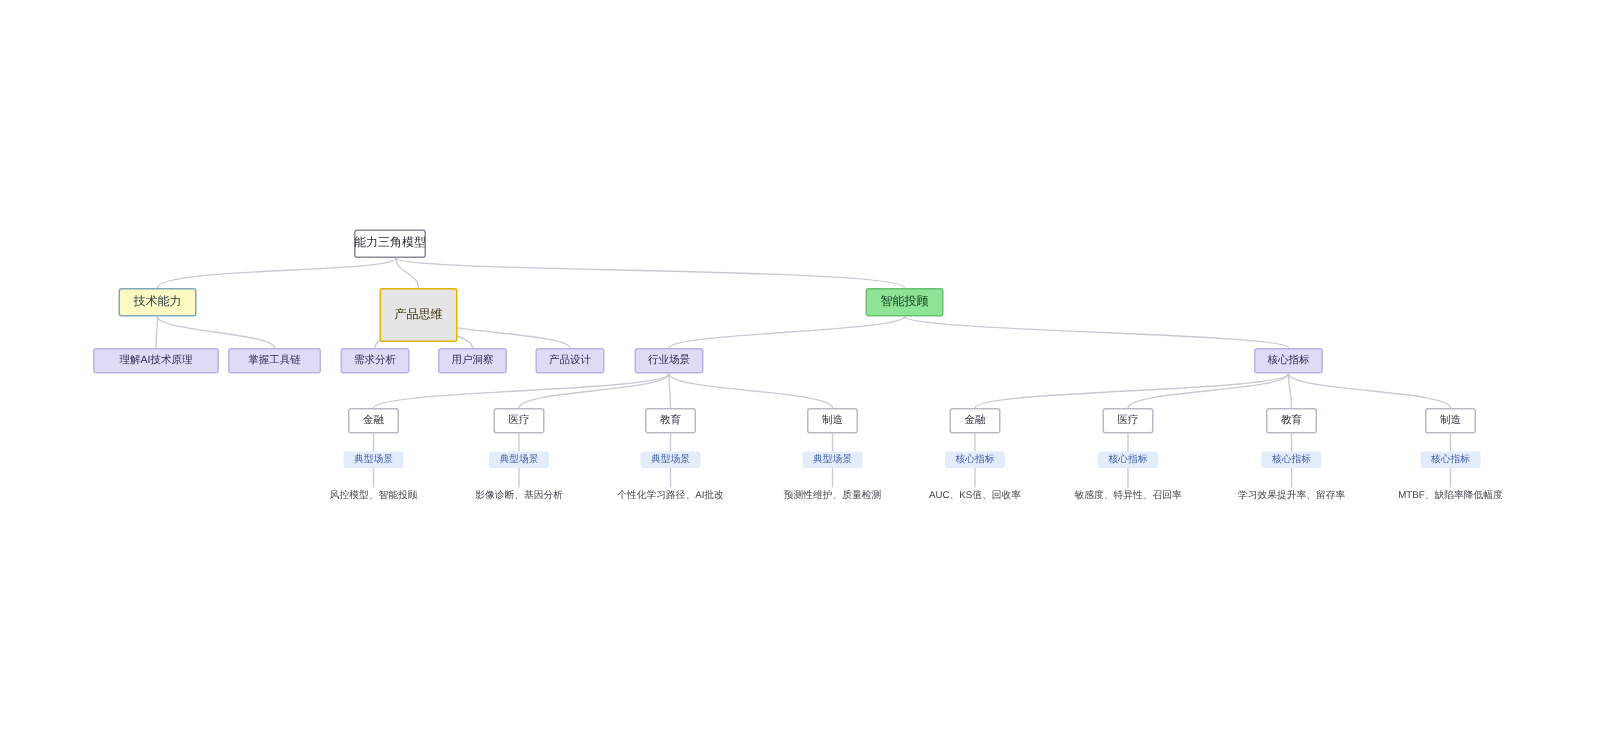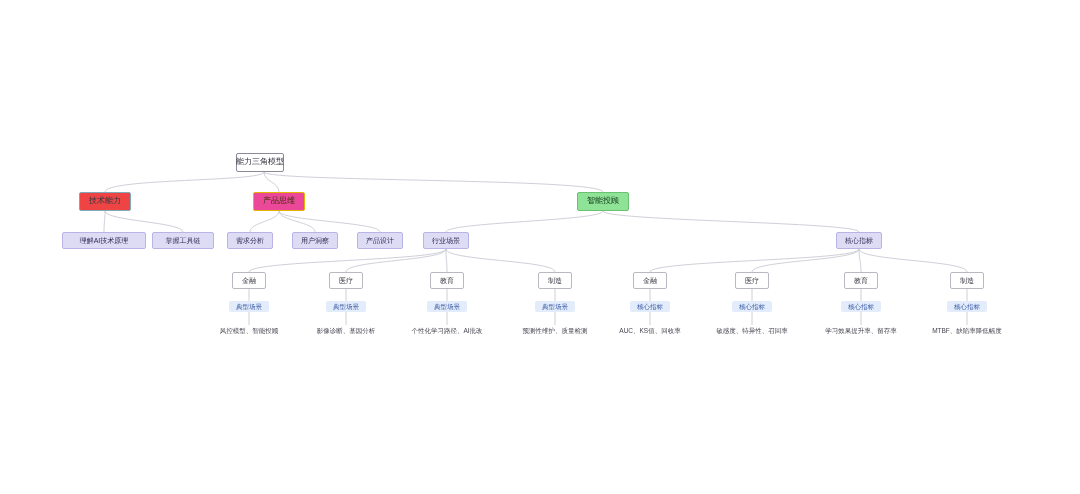--- a/index.html
+++ b/index.html
@@ -36,34 +36,34 @@
   .n-root {
     background: #ffffff;
     border: 1px solid #8a8a99;
     color: #2b2b3a;
     font-size: 8px;
     height: 19px;
     padding: 0 7px;
   }
   
   .n-tech {
-    background: #ef4444;
+    background: #fef9c3;
     border: 1px solid #7fa8bb;
     color: #1d3a45;
     font-size: 8px;
     height: 19px;
     padding: 0 9px;
   }
   .n-product {
-    background: #ec4899;
+    background: #e5e5e5;
     border: 1px solid #e0b400;
     color: #3a3000;
     font-size: 8px;
     height: 19px;
-    padding: 0 9px;
+    padding: 17px 9px;
   }
   .n-industry {
     background: #8ee396;
     border: 1px solid #68c272;
     color: #123a1b;
     font-size: 8px;
     height: 19px;
     padding: 0 9px;
   }
   

